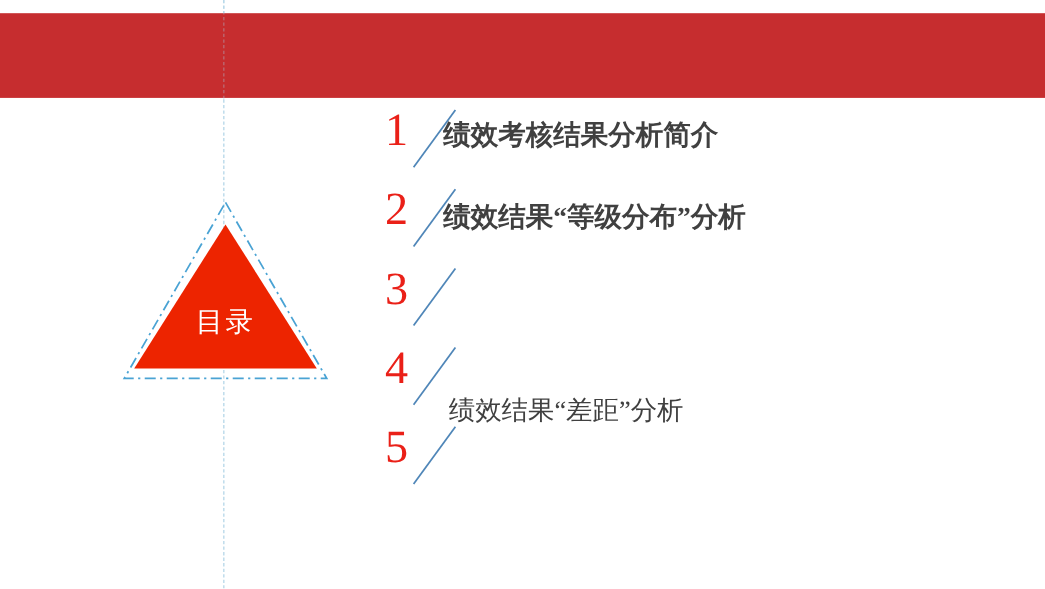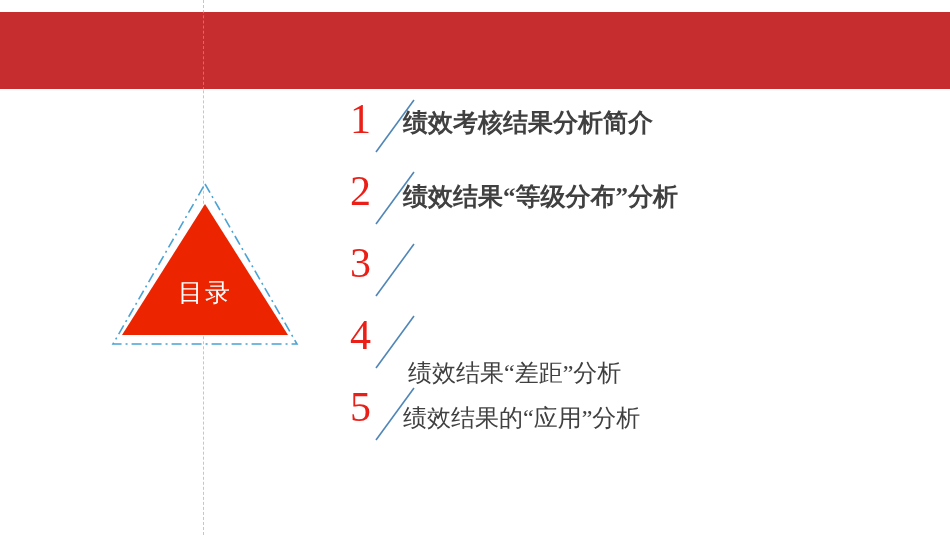--- a/index.html
+++ b/index.html
@@ -198,17 +198,16 @@
         <line x1="4" y1="54" x2="42" y2="2" stroke="#4f86b8" stroke-width="1.6"></line>
       </svg>
       <span class="agenda-text">绩效结果“差距”分析</span>
     </div>
 
     <div class="agenda-item item-5">
       <span class="agenda-num">5</span>
       <svg class="agenda-slash" viewBox="0 0 46 58">
         <line x1="4" y1="54" x2="42" y2="2" stroke="#4f86b8" stroke-width="1.6"></line>
       </svg>
-      <span class="agenda-text">绩效结果的“应用”分析</span>
     </div>
 
   </div>
 </div>
 
 </body></html>

